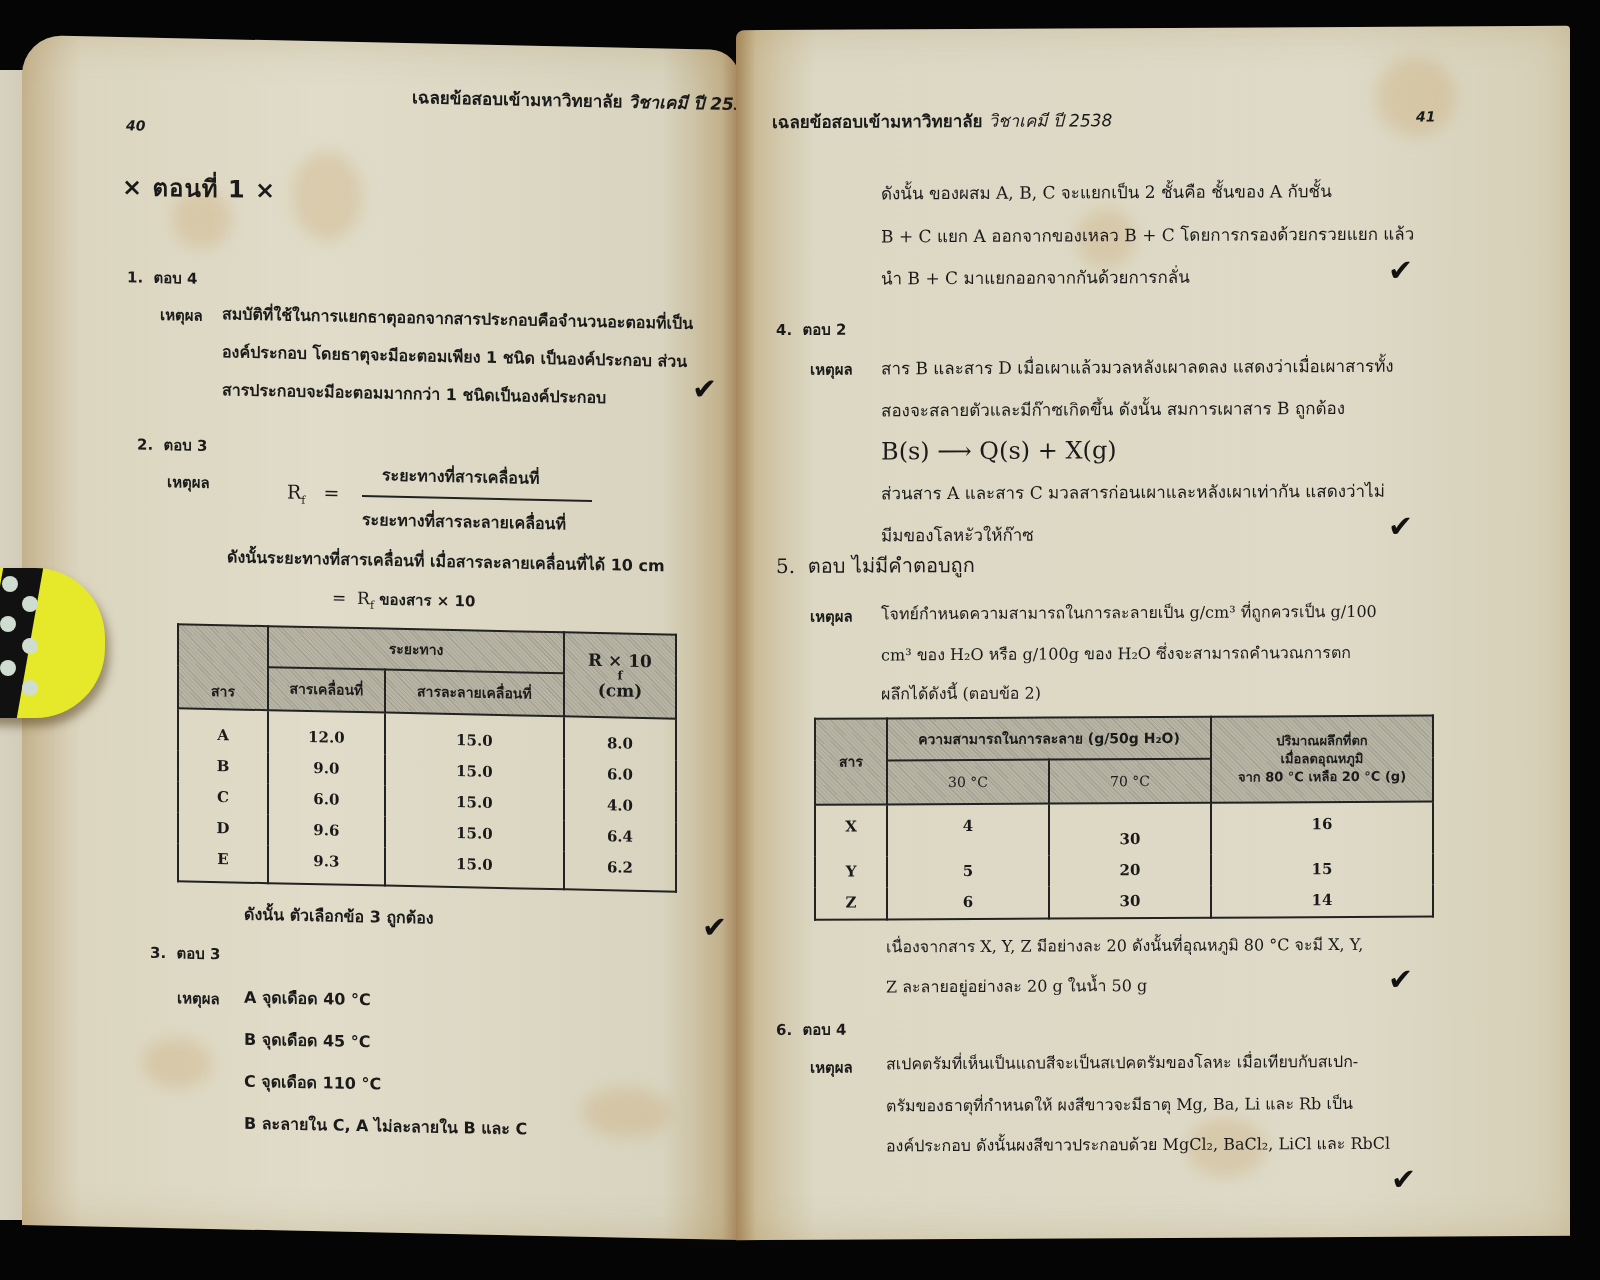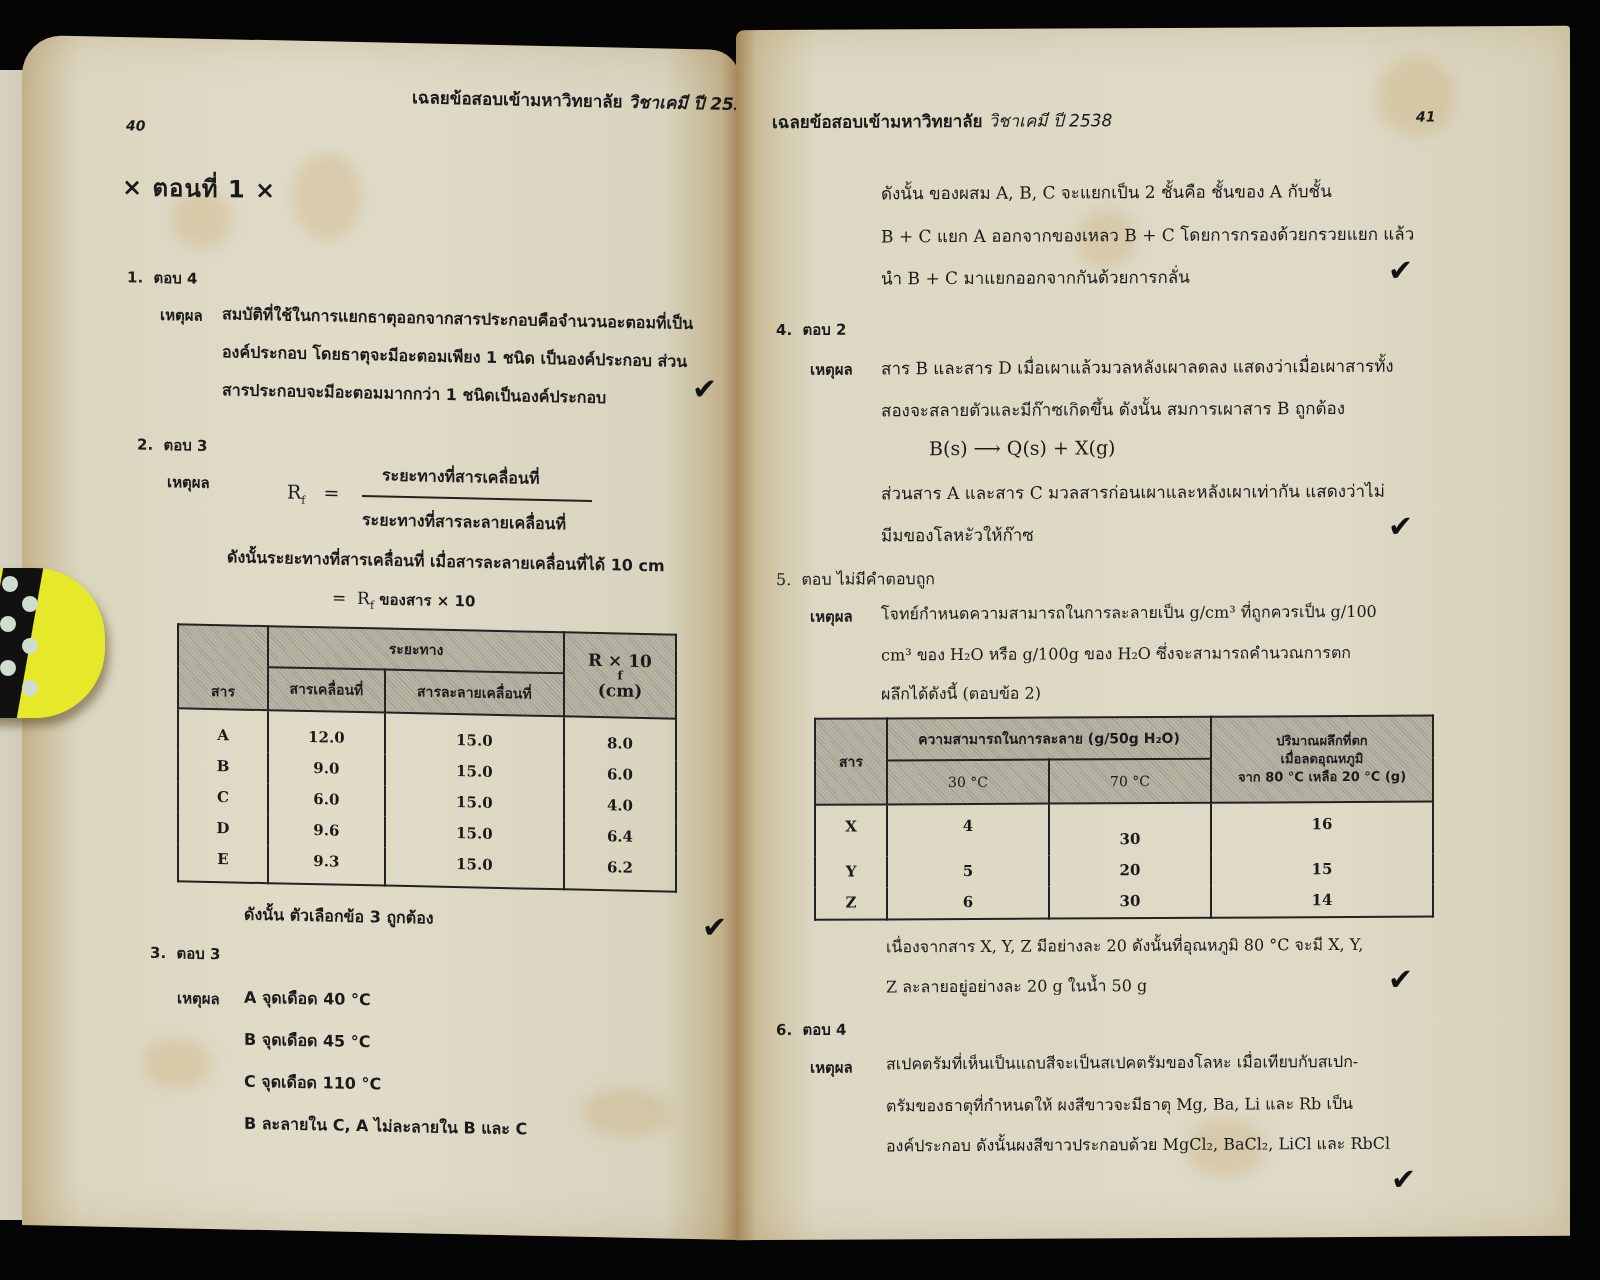--- a/index.html
+++ b/index.html
@@ -191,26 +191,26 @@
   <div class="line" style="left:145px;top:193px;">B + C แยก A ออกจากของเหลว B + C โดยการกรองด้วยกรวยแยก แล้ว</div>
   <div class="line" style="left:145px;top:235px;">นำ B + C มาแยกออกจากกันด้วยการกลั่น</div>
   <div class="check" style="left:652px;top:226px;">✔</div>
 
   <div class="ans" style="left:40px;top:288px;">
     <span>4.</span>&nbsp;&nbsp;<span>ตอบ 2</span>
   </div>
   <div class="lbl" style="left:74px;top:328px;">เหตุผล</div>
   <div class="line" style="left:145px;top:325px;">สาร B และสาร D เมื่อเผาแล้วมวลหลังเผาลดลง แสดงว่าเมื่อเผาสารทั้ง</div>
   <div class="line" style="left:145px;top:367px;">สองจะสลายตัวและมีก๊าซเกิดขึ้น ดังนั้น สมการเผาสาร B ถูกต้อง</div>
-  <div class="line" style="left:145px;top:408px;font-size:19px;margin-left:48px;">B(s) ⟶ Q(s) + X(g)</div>
+  <div class="line" style="left:145px;top:408px;font-size:24px;">B(s) ⟶ Q(s) + X(g)</div>
   <div class="line" style="left:145px;top:450px;">ส่วนสาร A และสาร C มวลสารก่อนเผาและหลังเผาเท่ากัน แสดงว่าไม่</div>
   <div class="line" style="left:145px;top:492px;">มีมของโลหะัวให้ก๊าซ</div>
   <div class="check" style="left:652px;top:482px;">✔</div>
 
-  <div class="ans" style="left:40px;top:537px;font-weight:normal;font-family:'DejaVu Serif',serif;font-size:16px;">
+  <div class="ans" style="left:40px;top:520px;font-weight:normal;font-family:'DejaVu Serif',serif;font-size:20px;">
     <span>5.</span>&nbsp;&nbsp;<span>ตอบ ไม่มีคำตอบถูก</span>
   </div>
   <div class="lbl" style="left:74px;top:575px;">เหตุผล</div>
   <div class="line" style="left:145px;top:572px;font-size:16px;">โจทย์กำหนดความสามารถในการละลายเป็น g/cm³ ที่ถูกควรเป็น g/100</div>
   <div class="line" style="left:145px;top:613px;font-size:16px;">cm³ ของ H₂O หรือ g/100g ของ H₂O ซึ่งจะสามารถคำนวณการตก</div>
   <div class="line" style="left:145px;top:652px;font-size:16px;">ผลึกได้ดังนี้ (ตอบข้อ 2)</div>
 
   <table class="data" style="left:78px;top:688px;width:620px;">
     <tbody>
         <tr>

